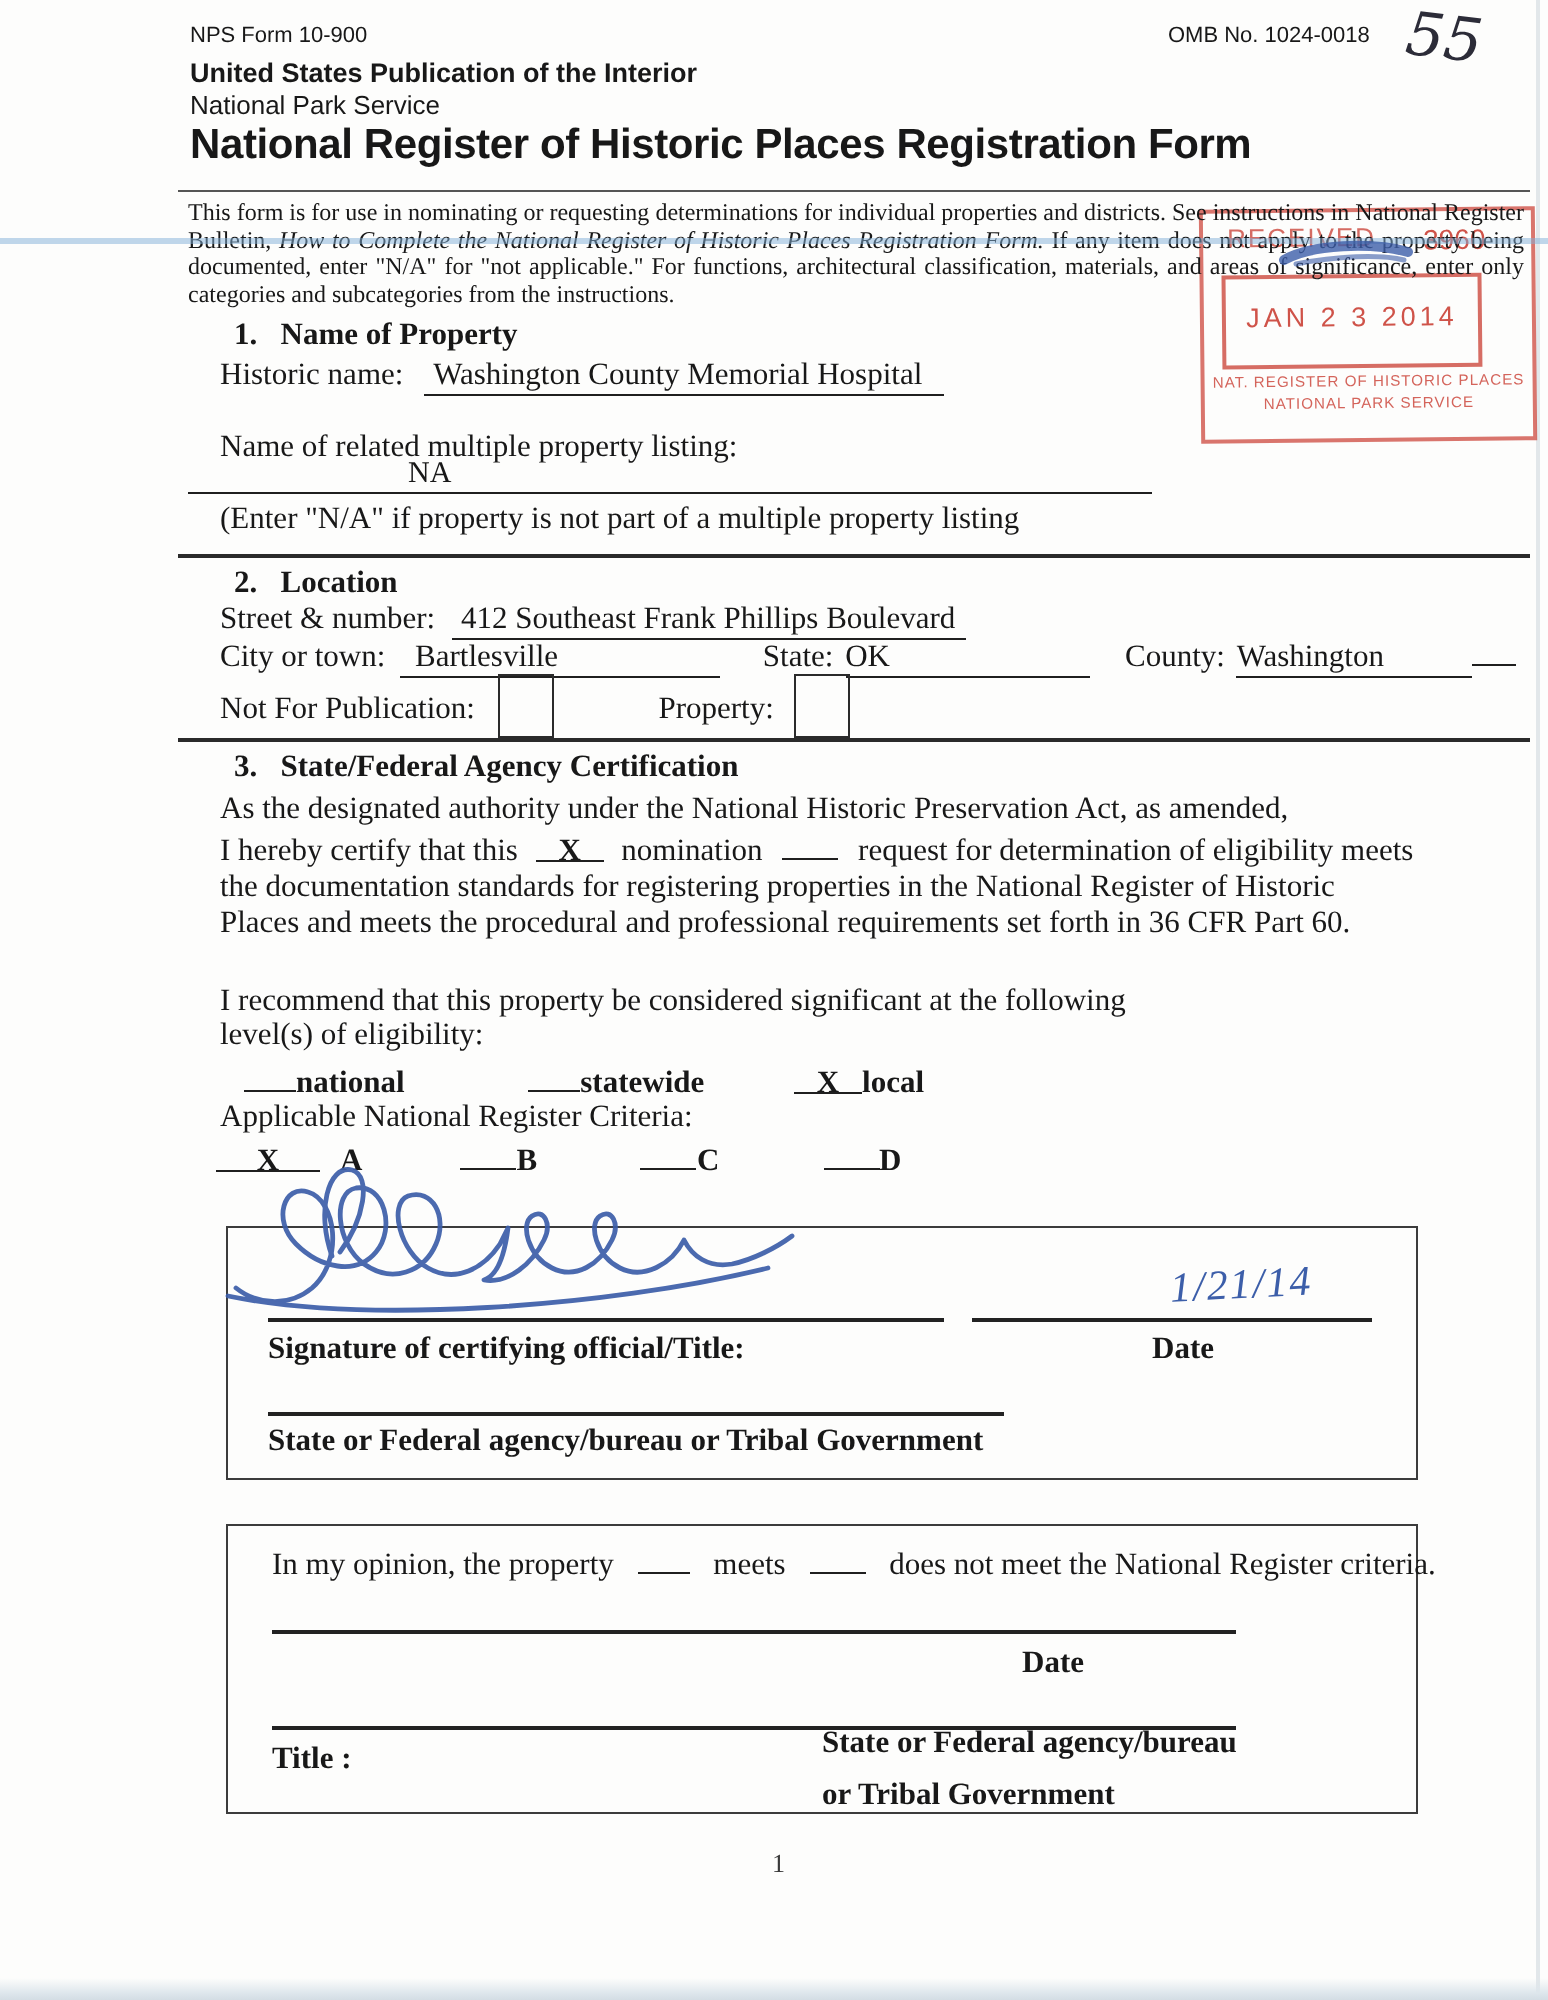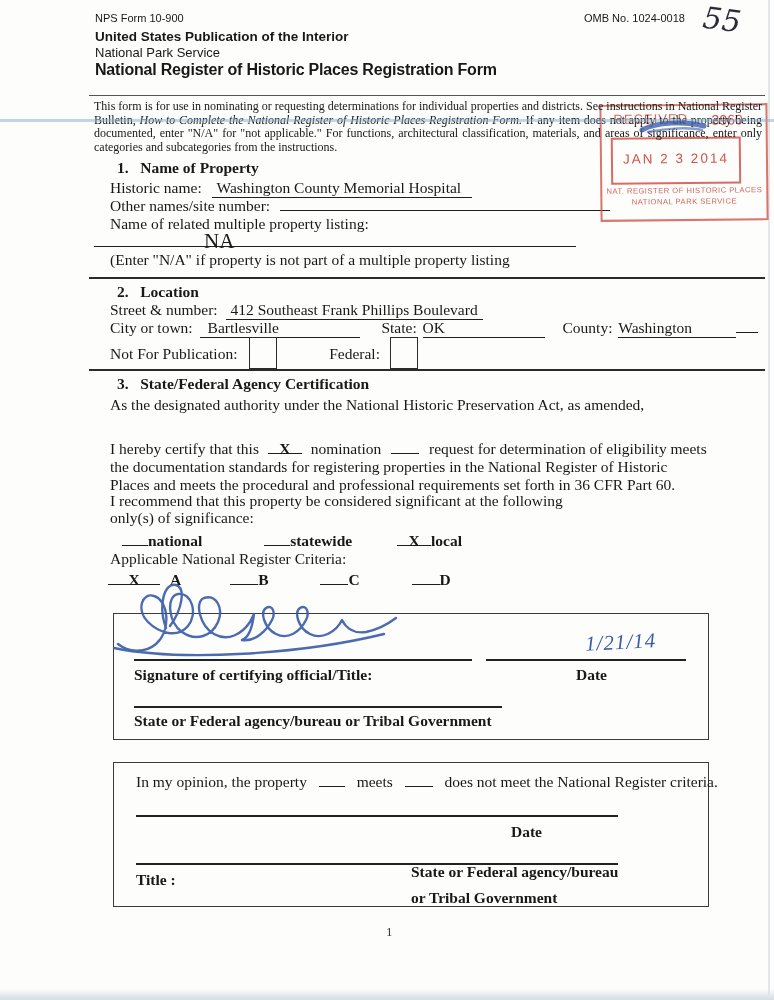--- a/index.html
+++ b/index.html
@@ -41,21 +41,21 @@
 </head>
 <body>
 
 <div class="page">
 
   <div class="abs sans small" style="left:95px;top:12px;">NPS Form 10-900</div>
   <div class="abs sans small" style="left:584px;top:12px;">OMB No. 1024-0018</div>
   <div class="abs hw55" style="left:703px;top:2px;">55</div>
   <div class="abs sans b" style="left:95px;top:29px;font-size:13.5px;">United States Publication of the Interior</div>
   <div class="abs sans" style="left:95px;top:45px;font-size:13px;">National Park Service</div>
-  <div class="abs sans b" style="left:95px;top:61px;font-size:16px;letter-spacing:-0.2px;">National Register of Historic Places Registration Form</div>
+  <div class="abs sans b" style="left:95px;top:61px;font-size:21px;letter-spacing:-0.2px;">National Register of Historic Places Registration Form</div>
   <div class="thin-rule" style="left:89px;top:95px;width:676px;"></div>
 
   <div class="stamp">
     <span class="abs sans" style="left:12px;top:5px;font-size:13px;letter-spacing:1px;opacity:.85;">RECEIVED</span>
     <span class="abs sans" style="left:110px;top:6px;font-size:14px;">3960</span>
     <span class="inner">
       <span class="stamp-date">JAN 2 3 2014</span>
     </span>
     <span class="stamp-sm" style="top:80px;">NAT. REGISTER OF HISTORIC PLACES</span>
     <span class="stamp-sm" style="top:91px;">NATIONAL PARK SERVICE</span>
@@ -69,26 +69,22 @@
   <svg class="abs" style="left:638px;top:119px;z-index:4;" width="72" height="16" viewBox="0 0 72 16">
     <path d="M4,11 C18,3 48,2 66,7" stroke="#3c5ea9" stroke-width="5" fill="none" stroke-linecap="round" opacity="0.8"></path>
     <path d="M10,13 C30,9 52,8 64,11" stroke="#3c5ea9" stroke-width="2.5" fill="none" stroke-linecap="round" opacity="0.6"></path>
   </svg>
 
   <div class="abs body-t b pre" style="left:117px;top:159px;">1.   Name of Property</div>
   <div class="abs body-t" style="left:110px;top:179px;">
     <span>Historic name:</span>
     <span class="uv" style="margin-left:6px;min-width:250px;">Washington County Memorial Hospital</span>
   </div>
-  <div class="abs body-t" style="left:110px;top:197px;">
-    <span>Other names/site number:</span>
-    <span class="bl" style="width:330px;margin-left:6px;"></span>
-  </div>
   <div class="abs body-t" style="left:110px;top:215px;">Name of related multiple property listing:</div>
-  <div class="abs" style="left:94px;top:229px;width:482px;border-bottom:1.8px solid #1f1f1f;height:17px;font-size:21px;">
+  <div class="abs" style="left:94px;top:229px;width:482px;border-bottom:1.8px solid #1f1f1f;height:17px;font-size:15px;">
     <span style="position:absolute;left:110px;top:0;">NA</span>
   </div>
   <div class="abs body-t" style="left:110px;top:251px;">(Enter "N/A" if property is not part of a multiple property listing</div>
 
   <div class="rule" style="left:89px;top:277px;width:676px;"></div>
   <div class="abs body-t b pre" style="left:117px;top:283px;">2.   Location</div>
   <div class="abs body-t" style="left:110px;top:301px;">
     <span>Street &amp; number:</span>
     <span class="uv" style="margin-left:4px;min-width:240px;">412 Southeast Frank Phillips Boulevard</span>
   </div>
@@ -96,38 +92,38 @@
     <span>City or town:</span>
     <span class="uc" style="width:152px;text-align:left;padding-left:8px;margin-left:3px;">Bartlesville</span>
     <span style="margin-left:18px;">State:</span>
     <span class="uc" style="width:122px;margin-left:2px;">OK</span>
     <span style="margin-left:14px;">County:</span>
     <span class="uc" style="width:118px;margin-left:2px;">Washington</span><span class="bl" style="width:22px;"></span>
   </div>
   <div class="abs body-t" style="left:110px;top:337px;">
     <span>Not For Publication:</span>
     <span class="ckbox" style="margin-left:8px;"></span>
-    <span style="margin-left:48px;">Federal:</span>
+    <span style="margin-left:48px;">Property:</span>
     <span class="ckbox" style="margin-left:6px;"></span>
   </div>
 
   <div class="rule" style="left:89px;top:369px;width:676px;"></div>
   <div class="abs body-t b pre" style="left:117px;top:375px;">3.   State/Federal Agency Certification</div>
   <div class="abs body-t" style="left:110px;top:396px;">As the designated authority under the National Historic Preservation Act, as amended,</div>
 
-  <div class="abs wrap-t" style="left:110px;top:416px;width:600px;margin-top:24px;">
+  <div class="abs wrap-t" style="left:110px;top:416px;width:600px;">
     <span>I hereby certify that this</span>
     <span class="bl" style="width:34px;margin:0 5px;">X</span>
     <span>nomination</span>
     <span class="bl" style="width:28px;margin:0 6px;"></span>
     <span>request for determination of eligibility meets the documentation standards for registering properties in the National Register of Historic Places and meets the procedural and professional requirements set forth in 36 CFR Part 60.</span>
   </div>
 
   <div class="abs body-t" style="left:110px;top:492px;">I recommend that this property be considered significant at the following</div>
-  <div class="abs body-t" style="left:110px;top:509px;">only(s) of significance:</div>
+  <div class="abs body-t" style="left:110px;top:509px;">level(s) of eligibility:</div>
 
   <div class="abs body-t" style="left:110px;top:550px;">Applicable National Register Criteria:</div>
   <div class="abs body-t b" style="left:110px;top:532px;">
     <span class="bl" style="width:26px;margin-left:12px;"></span><span>national</span>
     <span class="bl" style="width:26px;margin-left:58px;"></span><span>statewide</span>
     <span class="bl" style="width:34px;margin-left:41px;">X</span><span>local</span>
   </div>
 
   <div class="abs body-t b" style="left:94px;top:571px;">
     <span class="bl" style="width:52px;margin-left:14px;">X</span><span style="margin-left:10px;">A</span>

